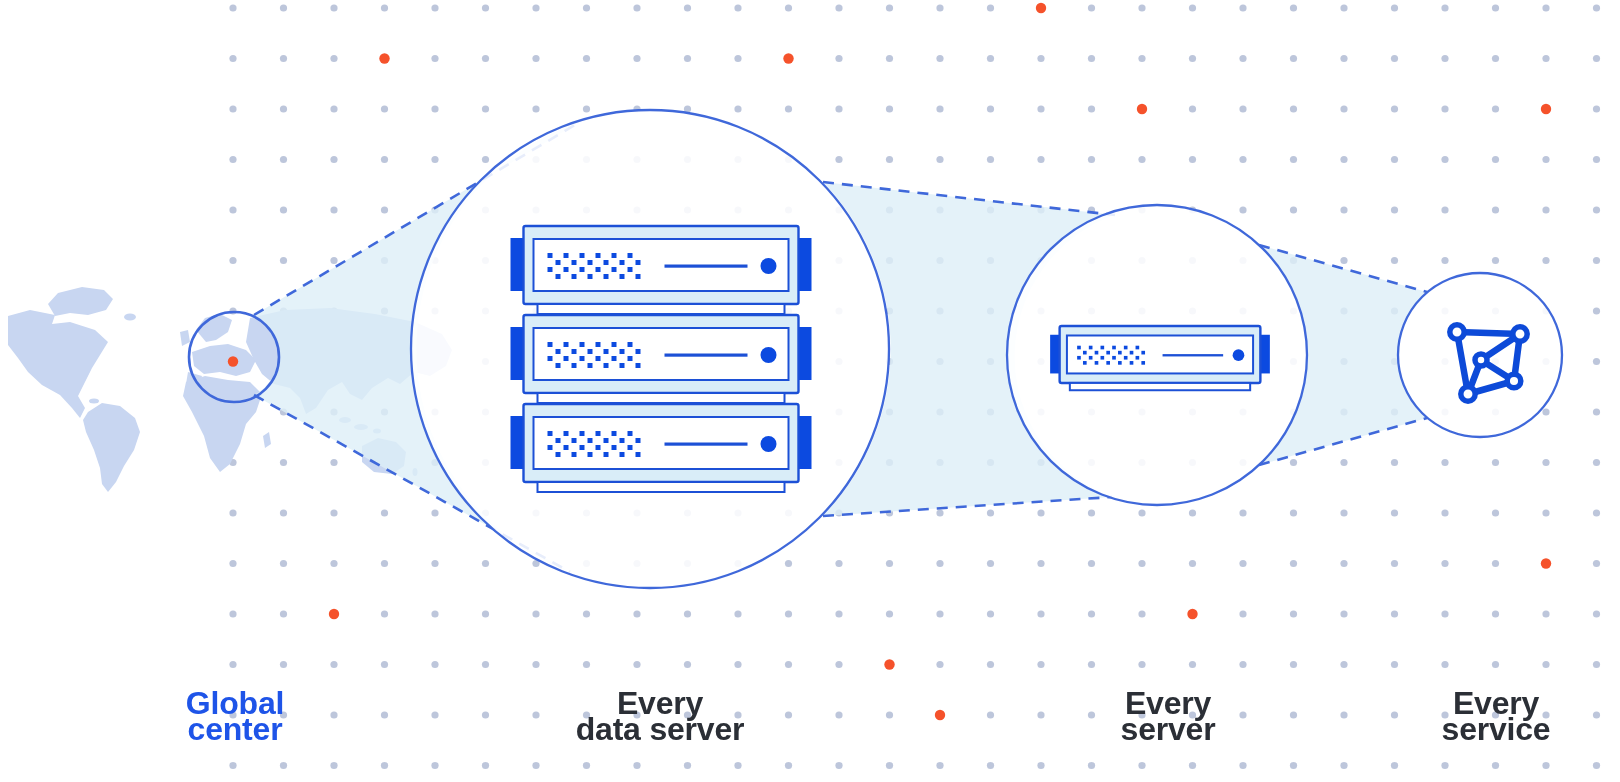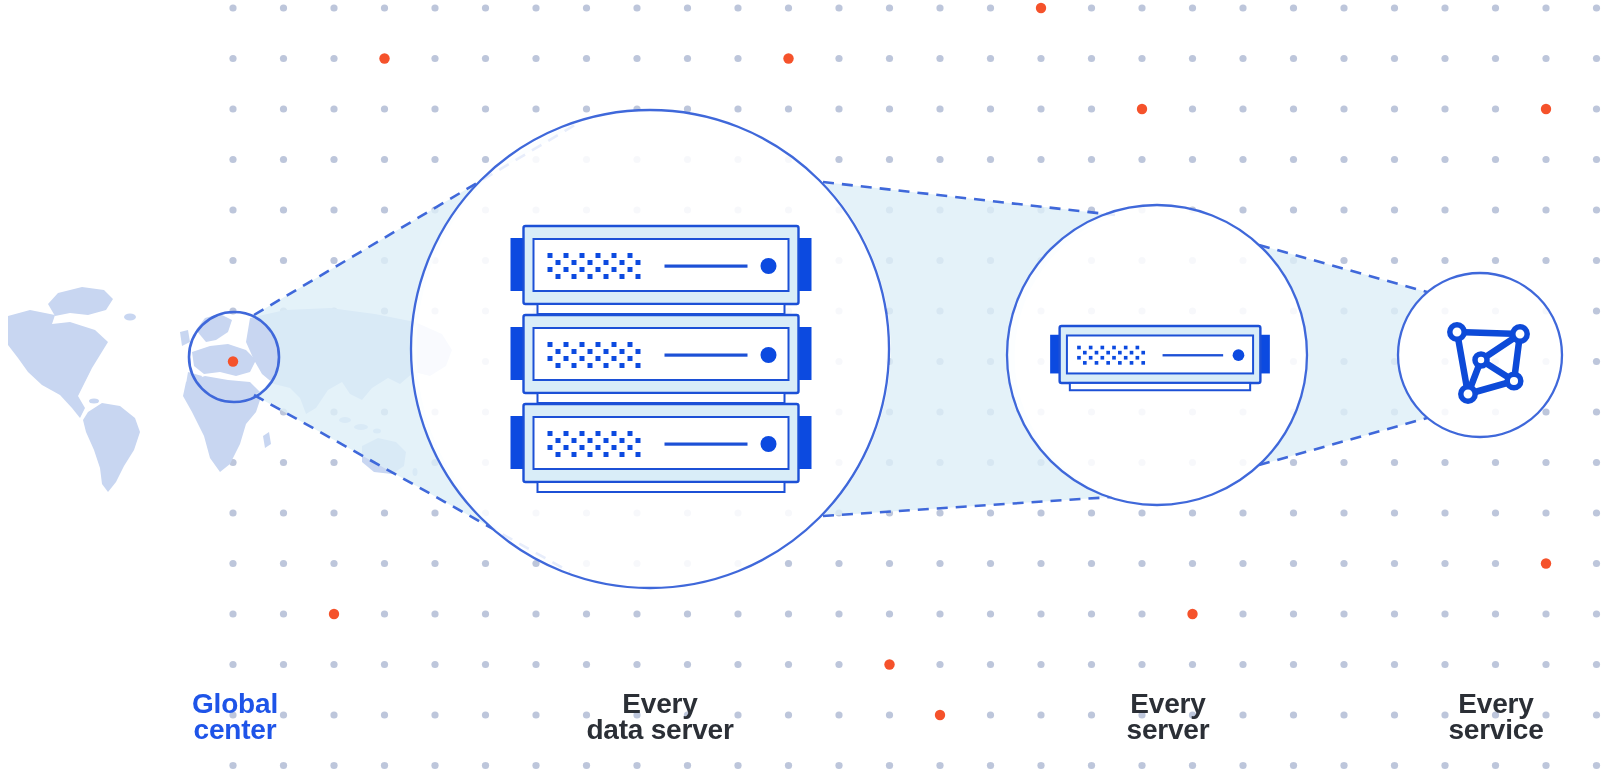--- a/index.html
+++ b/index.html
@@ -11,21 +11,21 @@
   #scene{position:absolute;left:0;top:0;width:1620px;height:782px;}
   .map{fill:var(--map_fill);}
   .cone{fill:var(--cone_fill);fill-opacity:.8;stroke:none;}
   .dashline{stroke:var(--line_blue);stroke-width:2.6;fill:none;stroke-dasharray:11 8;}
   .ring{fill:#ffffff;fill-opacity:.88;stroke:var(--line_blue);stroke-width:2.3;}
   .ring.nofill{fill:none;stroke-width:2.6;}
   .mesh-edge{stroke:var(--mesh_blue);stroke-width:6.5;stroke-linecap:round;}
   .mesh-node{fill:#ffffff;stroke:var(--mesh_blue);stroke-width:5.5;}
   .stage-label{
     position:absolute;top:691px;transform:translateX(-50%);
-    text-align:center;font-size:28px;line-height:25.5px;font-weight:700;
+    text-align:center;font-size:32px;line-height:25.5px;font-weight:700;
     letter-spacing:-.2px;color:var(--label_dark);white-space:nowrap;
   }
   .stage-label.blue{color:var(--label_blue);}
 </style>
 </head>
 <body>
 
 <svg id="scene" viewBox="0 0 1620 782">
 
   <g id="g-dots">

